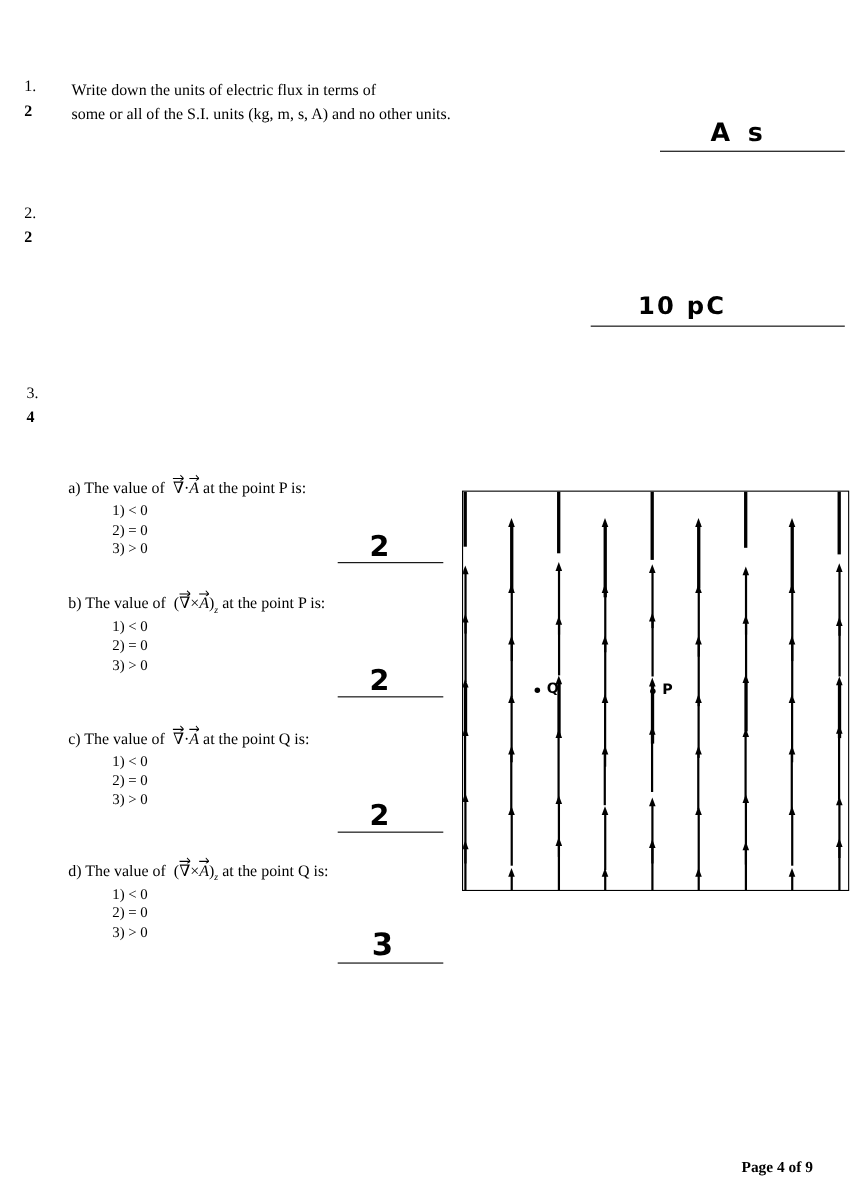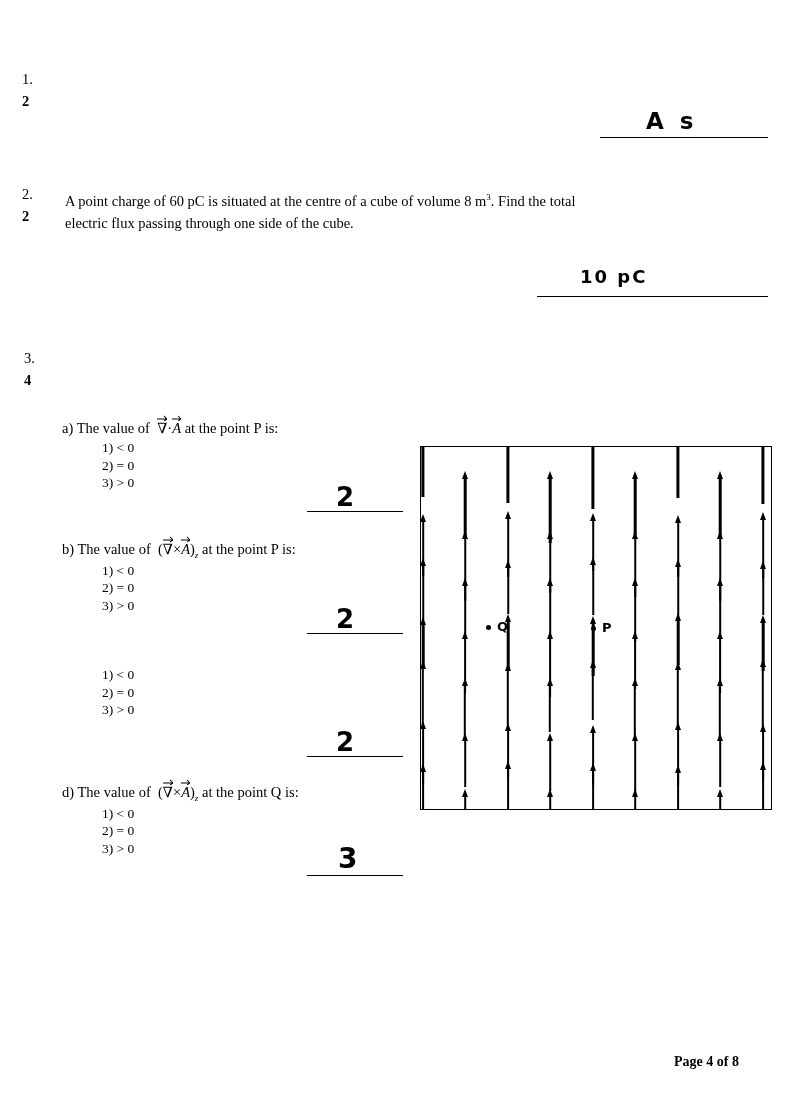--- a/index.html
+++ b/index.html
@@ -83,38 +83,38 @@
   }
 </style>
 </head>
 <body>
 
 <div class="page">
 
 
   <div class="q-num" style="left:22px;top:71px;">1.</div>
   <div class="q-marks" style="left:22px;top:93px;">2</div>
+  <div class="q-body" style="left:65px;top:71px;">
+    <span class="ln">Write down the units of electric flux in terms of</span>
+    <span class="ln">some or all of the S.I. units (kg, m, s, A) and no other units.</span>
+  </div>
   <div class="ans-rule" style="left:600px;top:137px;width:168px;"></div>
   <div class="hand" style="left:646px;top:108px;font-size:23px;letter-spacing:4px;">A s</div>
 
   <div class="q-num" style="left:22px;top:186px;">2.</div>
   <div class="q-marks" style="left:22px;top:208px;">2</div>
-  <div class="q-body" style="left:65px;top:186px;">
-    <span class="ln">A point charge of 60 pC is situated at the centre of a cube of volume 8 m<sup class="sup">3</sup>. Find the total</span>
-    <span class="ln">electric flux passing through one side of the cube.</span>
-  </div>
   <div class="ans-rule" style="left:537px;top:296px;width:231px;"></div>
-  <div class="hand" style="left:580px;top:266px;font-size:18px;letter-spacing:2px;">10  pC</div>
+  <div class="hand" style="left:580px;top:266px;font-size:22px;letter-spacing:2px;">10  pC</div>
 
   <div class="q-num" style="left:24px;top:350px;">3.</div>
   <div class="q-marks" style="left:24px;top:372px;">4</div>
   <div class="q-body" style="left:65px;top:350px;">
   </div>
 
-  <div class="sub" style="left:62px;top:420px;">
+  <div class="sub" style="left:62px;top:436px;">
     <div class="sub-head">
       <span>a)</span>
       <span>The value of</span>
       <span class="op">&nbsp;<span class="vec"><span class="arr">
               <svg viewBox="0 0 16 6" preserveAspectRatio="none">
                 <path d="M0 4 L16 4 M11 1 L16 4 L11 6" stroke="#000" stroke-width="1.1" fill="none"></path>
               </svg>
             </span><span class="base">∇</span></span>·<span class="vec"><span class="arr">
               <svg viewBox="0 0 16 6" preserveAspectRatio="none">
                 <path d="M0 4 L16 4 M11 1 L16 4 L11 6" stroke="#000" stroke-width="1.1" fill="none"></path>
@@ -149,20 +149,34 @@
     <div class="opts">
       <div>1) &lt; 0</div>
       <div>2) = 0</div>
       <div>3) &gt; 0</div>
     </div>
   </div>
   <div class="ans-rule" style="left:307px;top:633px;width:96px;"></div>
   <div class="hand" style="left:336px;top:604px;font-size:26px;">2</div>
 
   <div class="sub" style="left:62px;top:664px;">
+    <div class="sub-head">
+      <span>c)</span>
+      <span>The value of</span>
+      <span class="op">&nbsp;<span class="vec"><span class="arr">
+              <svg viewBox="0 0 16 6" preserveAspectRatio="none">
+                <path d="M0 4 L16 4 M11 1 L16 4 L11 6" stroke="#000" stroke-width="1.1" fill="none"></path>
+              </svg>
+            </span><span class="base">∇</span></span>·<span class="vec"><span class="arr">
+              <svg viewBox="0 0 16 6" preserveAspectRatio="none">
+                <path d="M0 4 L16 4 M11 1 L16 4 L11 6" stroke="#000" stroke-width="1.1" fill="none"></path>
+              </svg>
+            </span><span class="base"><i class="it">A</i></span></span></span>
+      <span>at the point Q is:</span>
+    </div>
     <div class="opts">
       <div>1) &lt; 0</div>
       <div>2) = 0</div>
       <div>3) &gt; 0</div>
     </div>
   </div>
   <div class="ans-rule" style="left:307px;top:756px;width:96px;"></div>
   <div class="hand" style="left:336px;top:727px;font-size:26px;">2</div>
 
   <div class="sub" style="left:62px;top:784px;">
@@ -440,14 +454,14 @@
         </div>
       </div>
 
     <div class="ptdot" style="left:65px;top:178px;"></div>
     <div class="ptlabel" style="left:76px;top:172px;">Q</div>
 
     <div class="ptdot" style="left:170px;top:179px;"></div>
     <div class="ptlabel" style="left:181px;top:173px;">P</div>
   </div>
 
-  <div class="footer">Page 4 of 8</div>
+  <div class="footer">Page 4 of 9</div>
 </div>
 
 </body></html>

